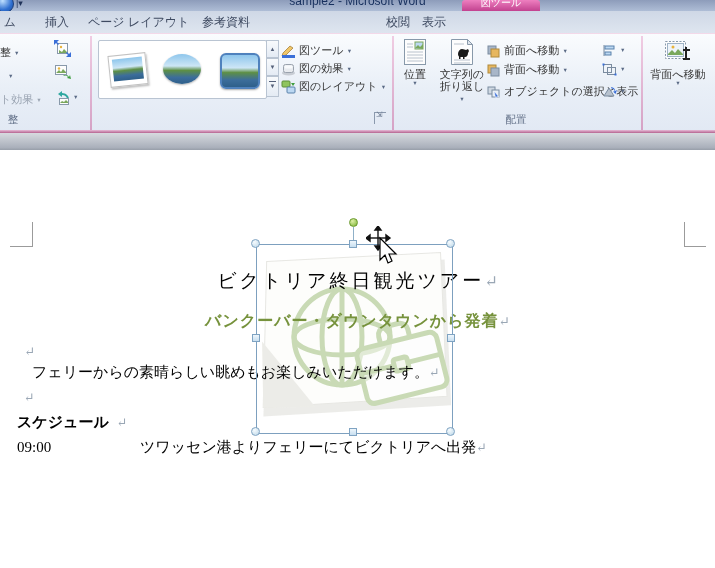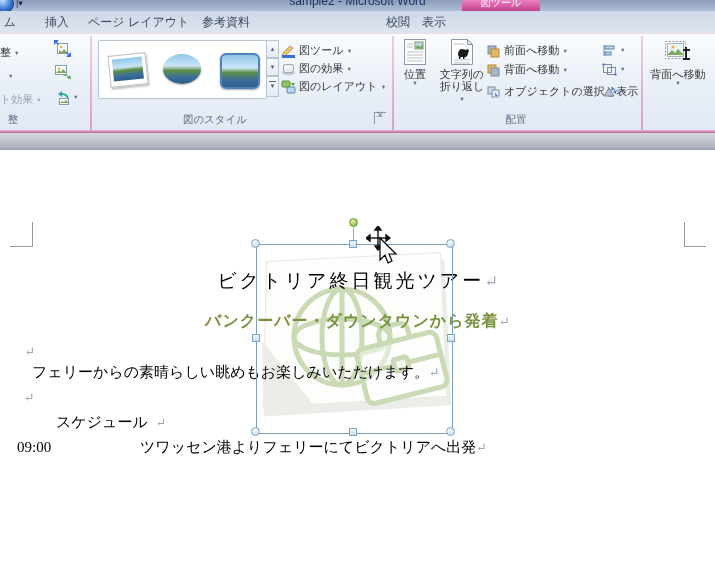--- a/index.html
+++ b/index.html
@@ -60,21 +60,21 @@
   .page{position:absolute;left:0;top:150px;width:715px;height:418px;background:#fff;overflow:hidden;
     font-family:"Liberation Serif","DejaVu Serif",serif;color:#000;}
   .cropmark{position:absolute;background:#9b9b9b;}
   .doc-title{position:absolute;left:0;top:118px;width:715px;text-align:center;font-size:19px;letter-spacing:3px;z-index:2;}
   .doc-sub{position:absolute;left:0;top:161px;width:715px;text-align:center;font-size:16px;font-weight:bold;
     color:#76923C;letter-spacing:1px;z-index:2;}
   .pilcrow{color:#9aa7b5;font-weight:normal;letter-spacing:0;font-size:0.85em;}
   .lone-mark{position:absolute;left:24px;top:194px;z-index:2;font-size:13px;}
   .flow{position:absolute;left:17px;top:210px;width:686px;font-size:15px;line-height:24px;z-index:2;}
   .flow p{margin:0;}
-  .sched-head{font-weight:normal;margin-left:39px;}
+  .sched-head{font-weight:bold;}
   .srow .stime{display:inline-block;width:123px;}
   
   .pic{position:absolute;left:256px;top:94px;width:195px;height:188px;z-index:1;}
   .pic-frame{position:absolute;left:256px;top:94px;width:195px;height:188px;border:1px solid #7da0bf;z-index:3;}
   .handle{position:absolute;z-index:4;box-sizing:border-box;}
   .h-circ{width:9px;height:9px;border-radius:50%;border:1px solid #7fa3c2;
     background:radial-gradient(circle at 35% 30%,#f6fbfe,#bcd7e8);}
   .h-sq{width:8px;height:8px;border:1px solid #7fa3c2;background:linear-gradient(#eef6fc,#c8dff0);}
   .h-rot{width:9px;height:9px;border-radius:50%;border:1px solid #6a9a2c;
     background:radial-gradient(circle at 35% 30%,#dff0a8,#7ab234);}
@@ -191,21 +191,20 @@
     </div>
     <div class="rib-txtbtn" style="left:281px;top:45px">
       <svg class="smallicon" width="15" height="14">
         <rect x="1" y="1" width="8" height="6" rx="1" fill="#8fc45e" stroke="#5d8f3a"></rect>
         <rect x="6" y="7" width="8" height="6" rx="1" fill="#bcd8f2" stroke="#5b82ab"></rect>
         <path d="M10 3 l4 0 -2 3z" fill="#3f9e3f"></path>
       </svg>
       <span>図のレイアウト</span>
       <span class="caret">▼</span>
     </div>
-    <div class="grp-label" style="left:150px;width:130px">図のスタイル</div>
     <div class="launcher" style="left:374px;top:78px"></div>
 
     <div class="vsep" style="left:392px"></div>
 
     <div class="bigbtn" style="left:396px;width:38px">
       <svg width="24" height="28">
         <rect x="1.5" y="1.5" width="21" height="25" fill="#fdfdfd" stroke="#8899aa"></rect>
         <rect x="12" y="4" width="8" height="7" fill="#bcd8f2" stroke="#7aa85c"></rect>
         <path d="M12 10 l3-3 2 2 3-3v5z" fill="#7aa85c"></path>
         <g stroke="#b9c2cd">

